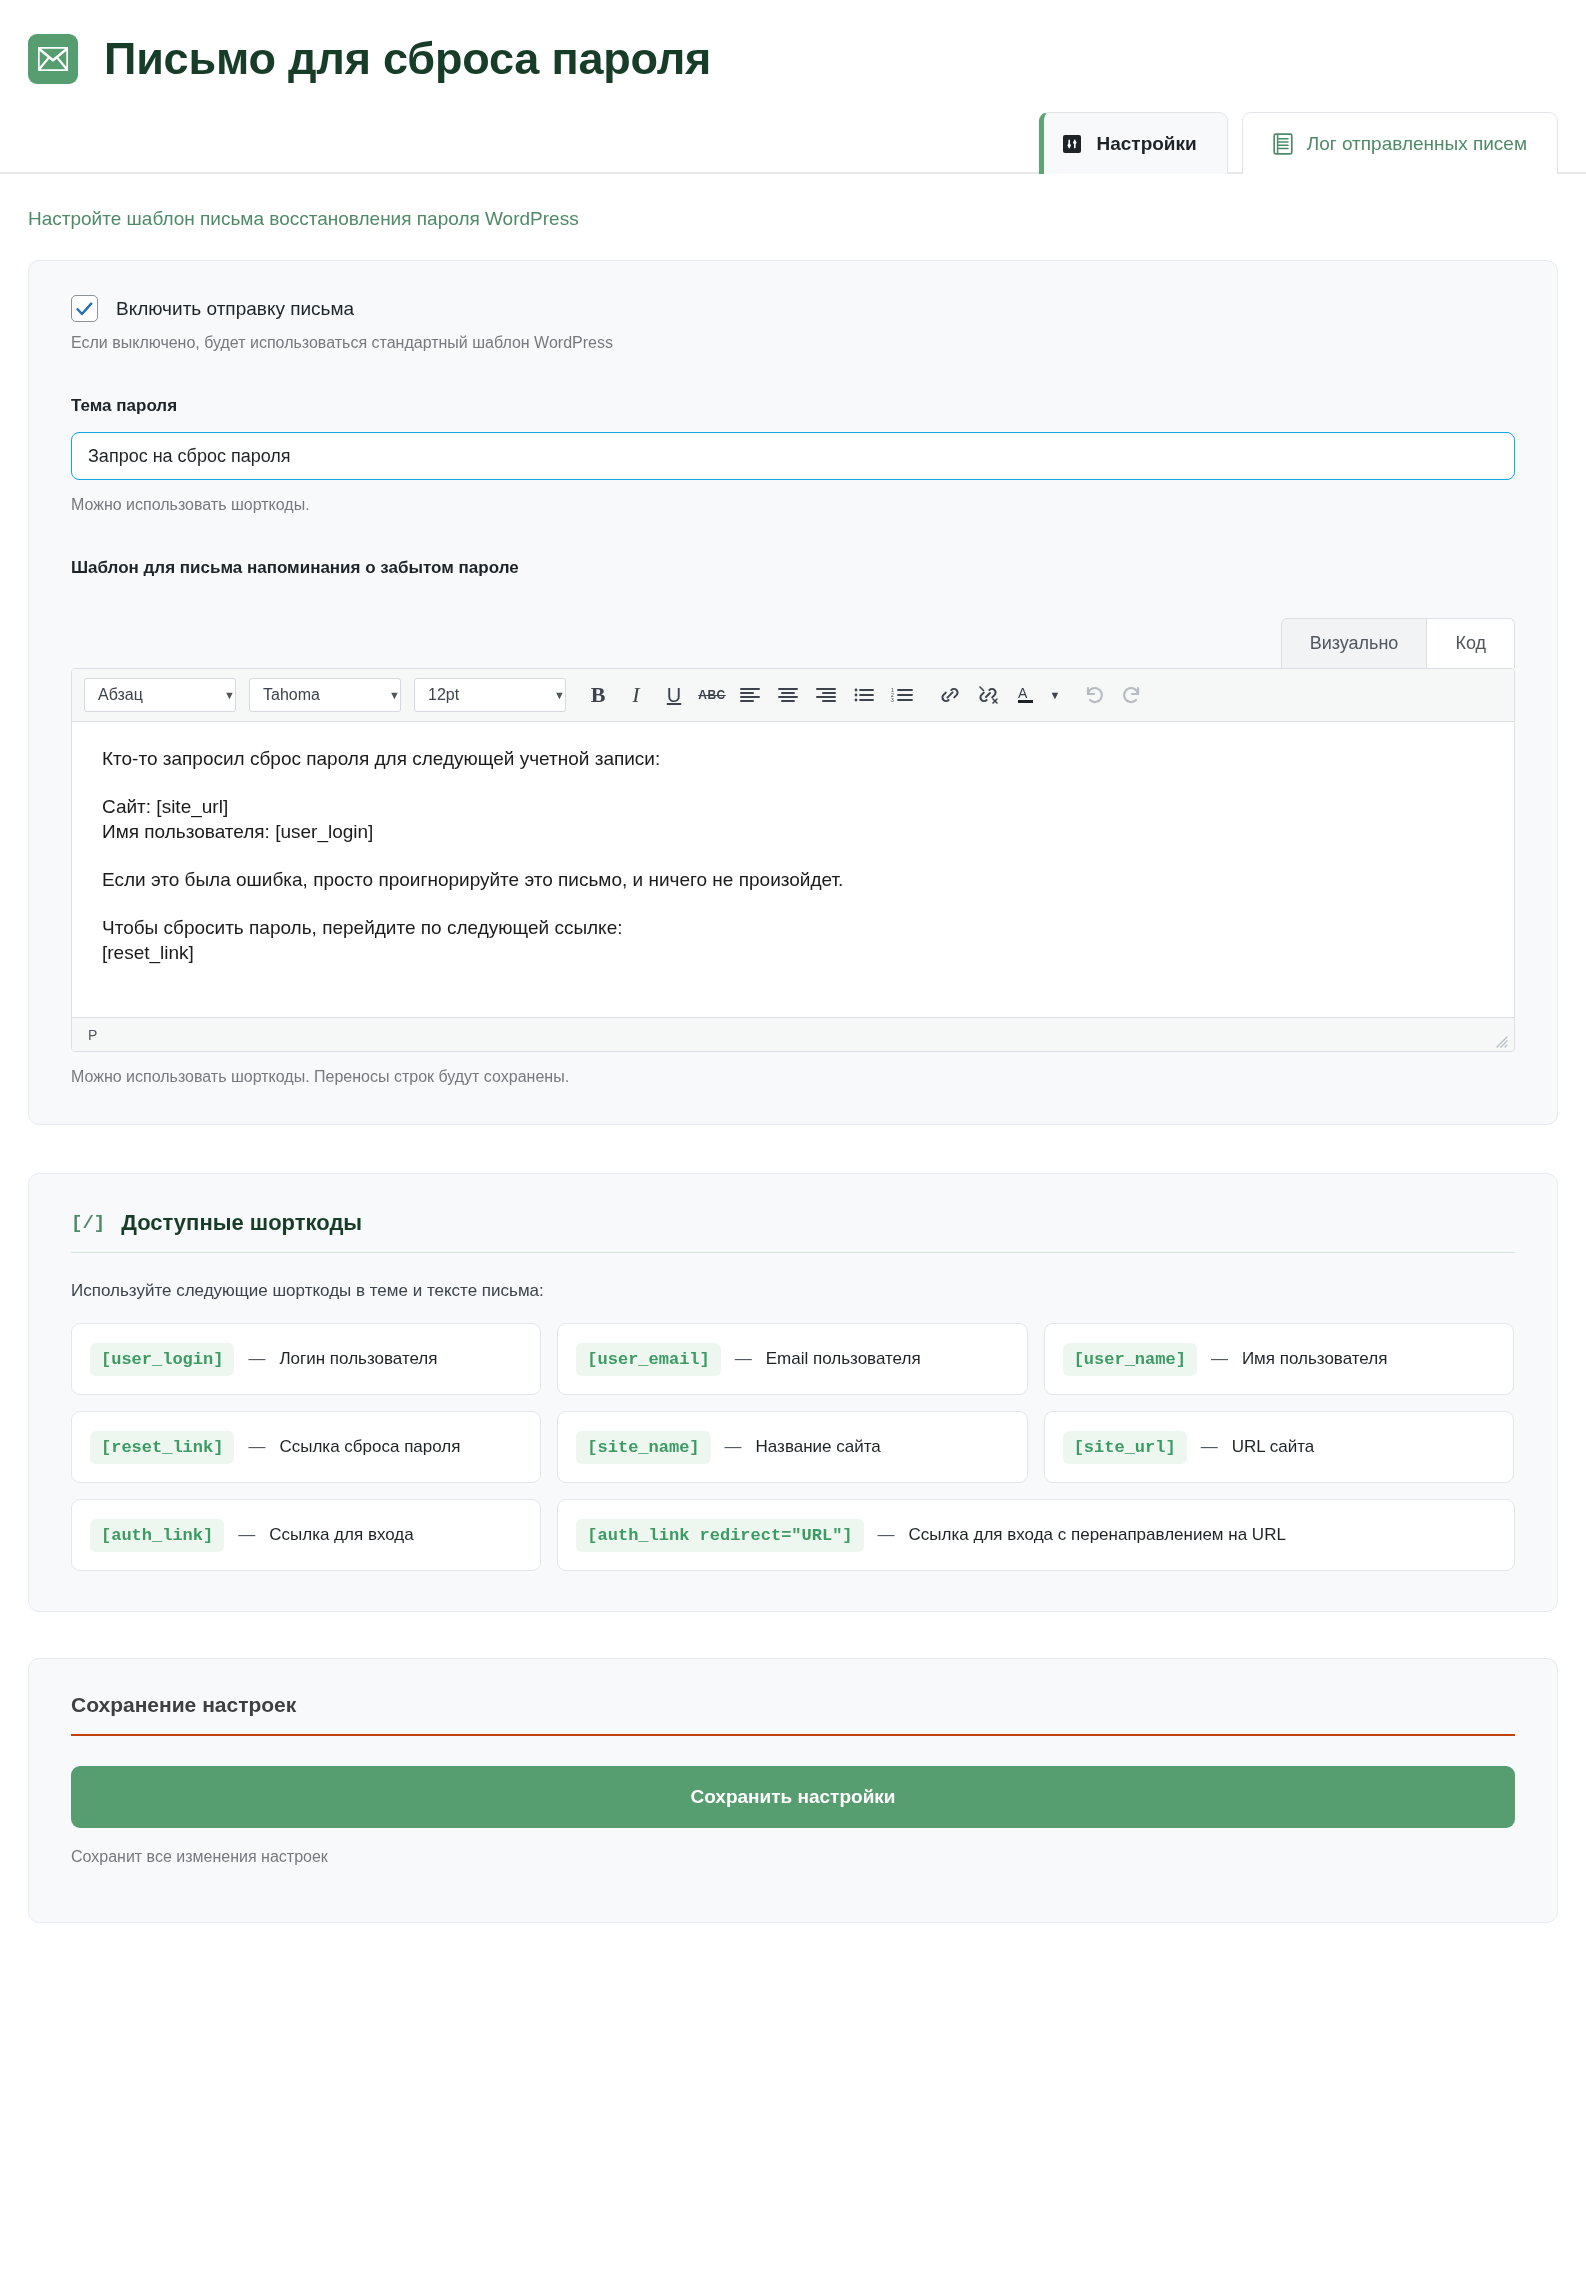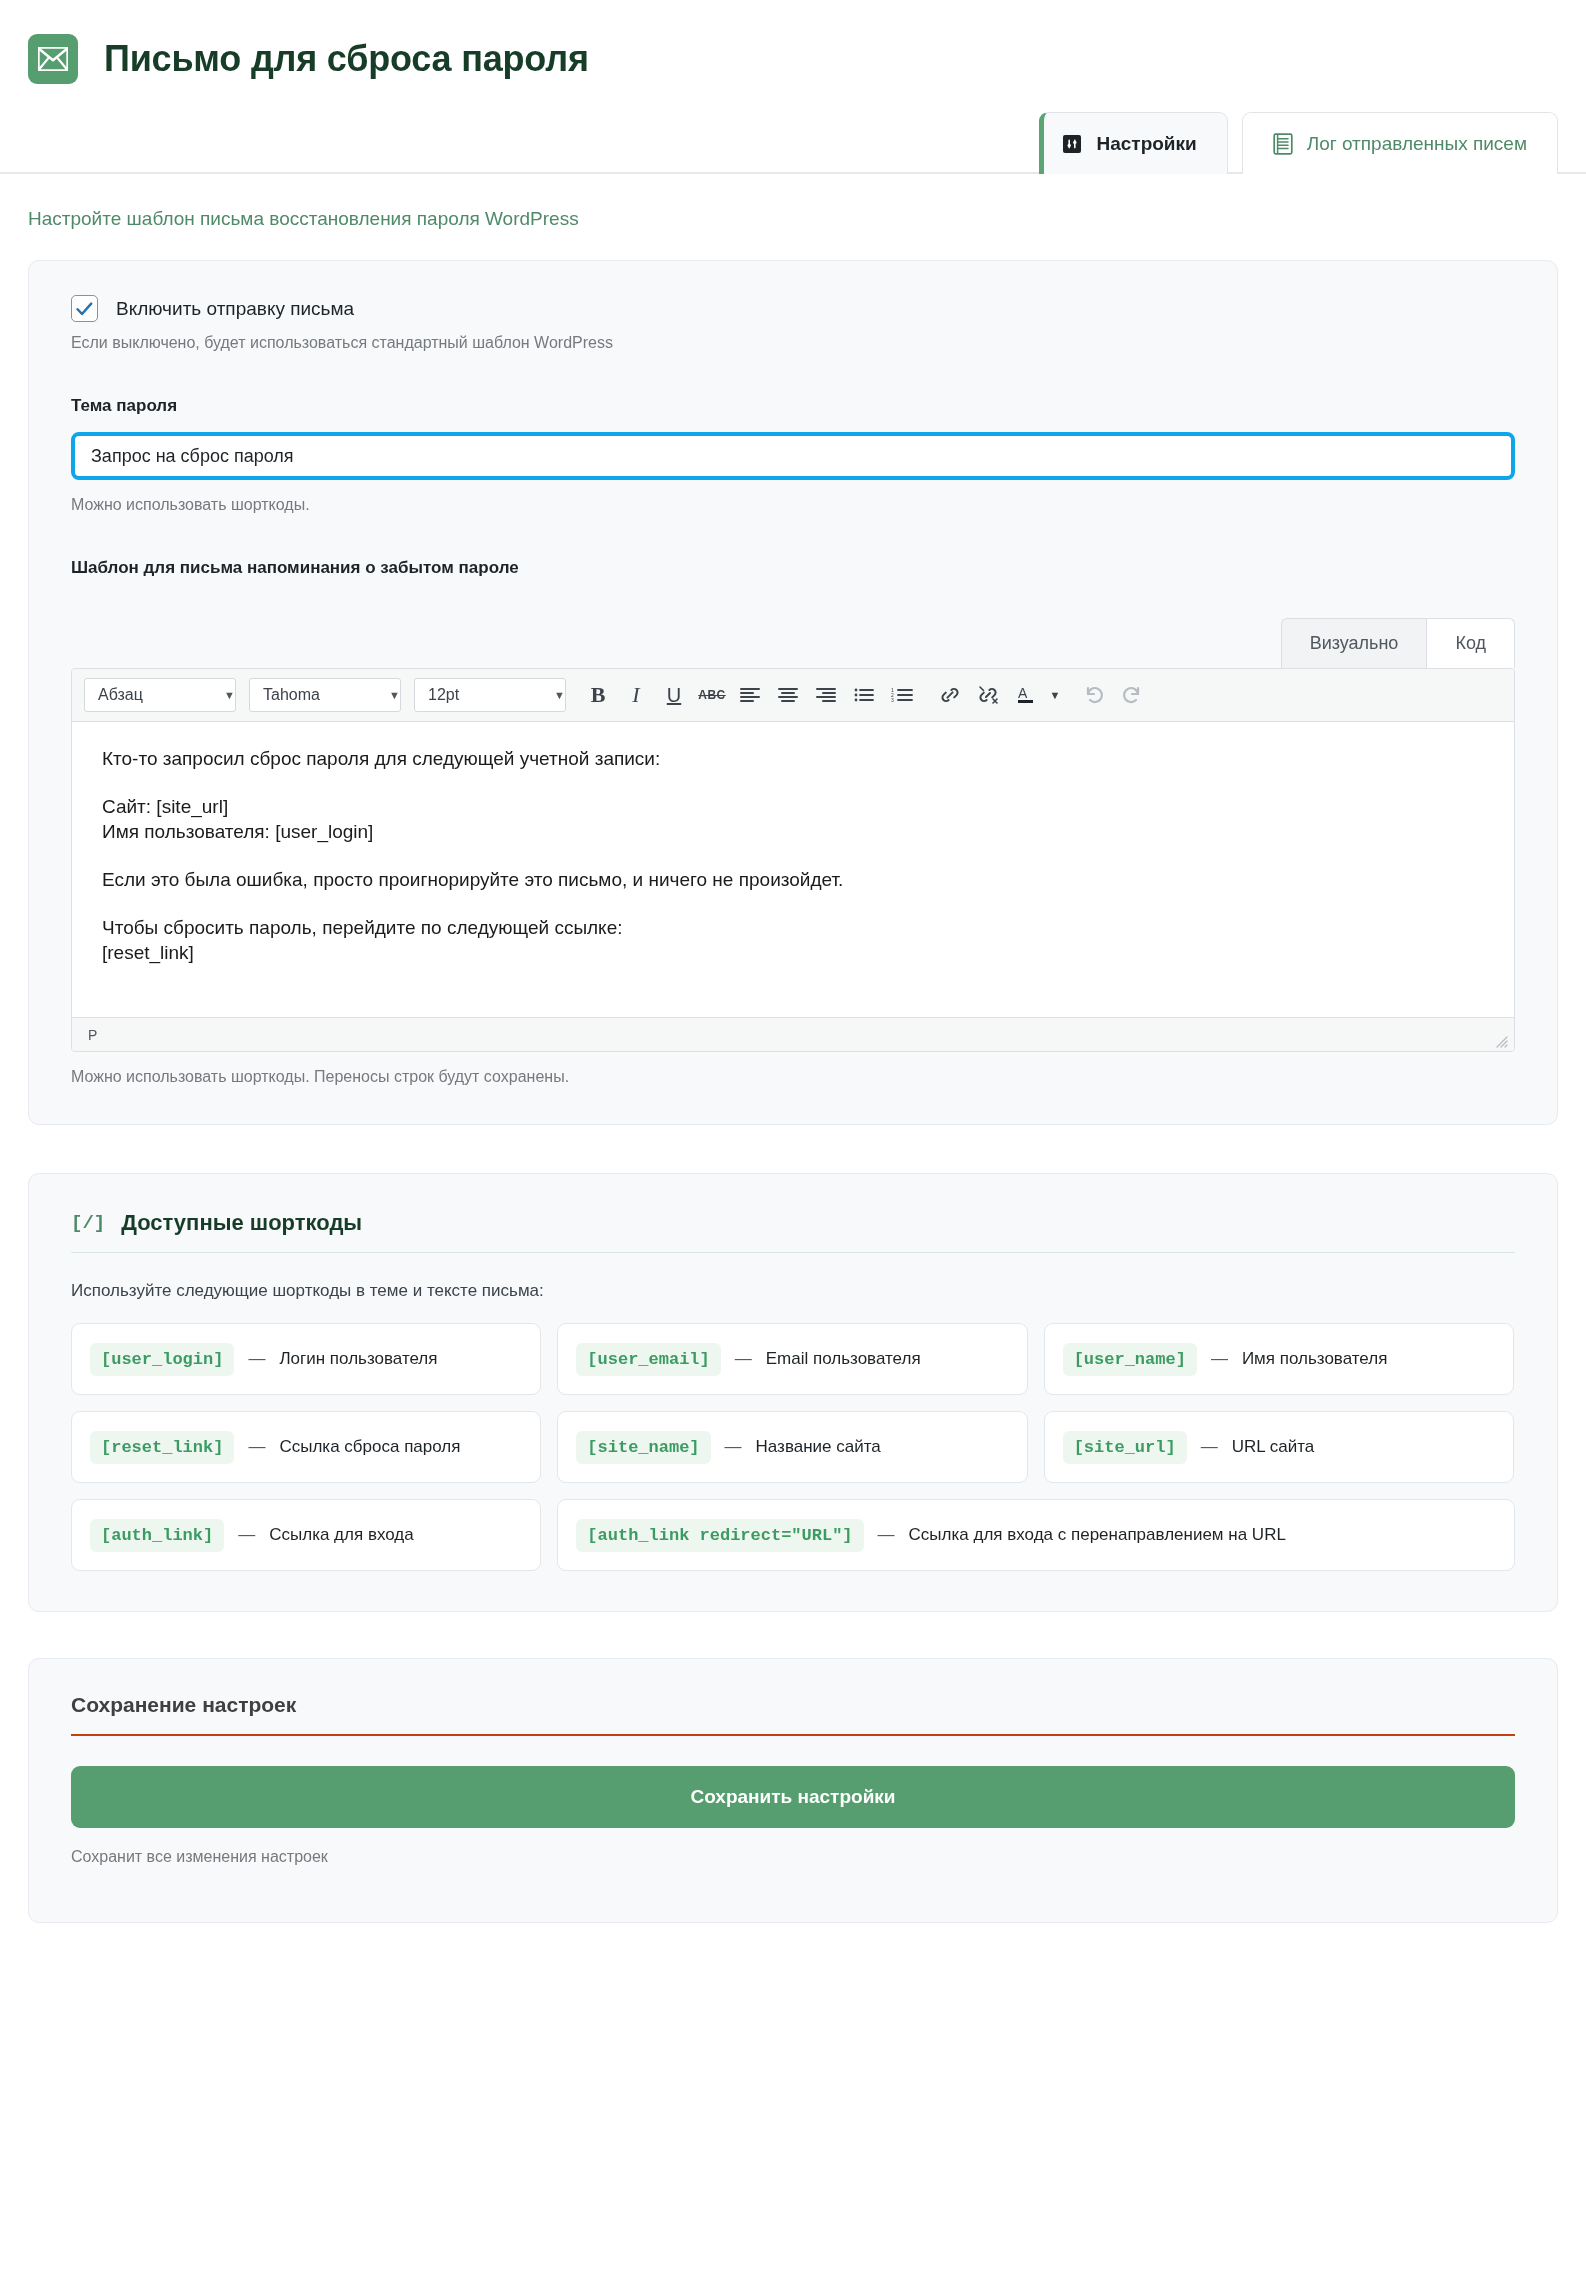--- a/index.html
+++ b/index.html
@@ -22,21 +22,21 @@
     height: 96px;
   }
   .mail-badge{
     width:50px;height:50px;border-radius:9px;
     background:#569e6f;
     display:flex;align-items:center;justify-content:center;
     flex: 0 0 auto;
   }
   .mail-badge svg{ display:block; }
   .page-title{
-    font-size:36px;
+    font-size:45px;
     font-weight:700;
     color:#173d28;
     letter-spacing:-0.2px;
     white-space:nowrap;
   }
 
   
   .tabs-row{
     position:relative;
     height:78px;
@@ -118,21 +118,21 @@
 
   .field-label{
     font-size:17px;
     font-weight:700;
     color:#1d2327;
     margin:44px 0 16px 0;
   }
   .text-input{
     width:100%;
     height:48px;
-    border:4px solid #0ea5e9;
+    border:1px solid #0ea5e9;
     border-radius:8px;
     background:#ffffff;
     padding:0 16px;
     font-size:18px;
     font-family:"Liberation Sans", sans-serif;
     color:#1d2327;
     outline:none;
   }
   .hint-after{ margin-top:16px; }
 

